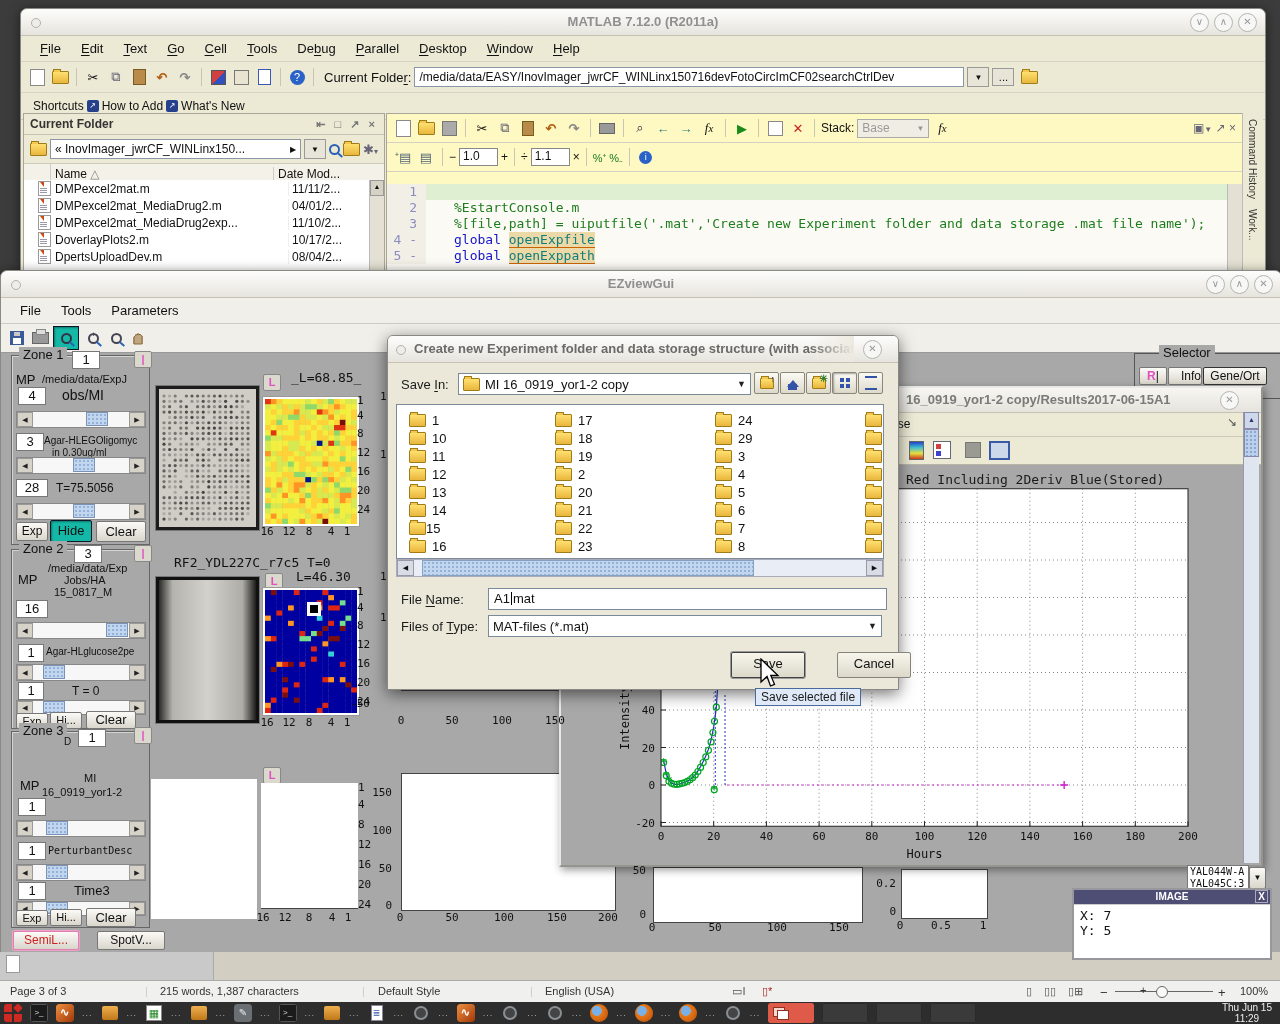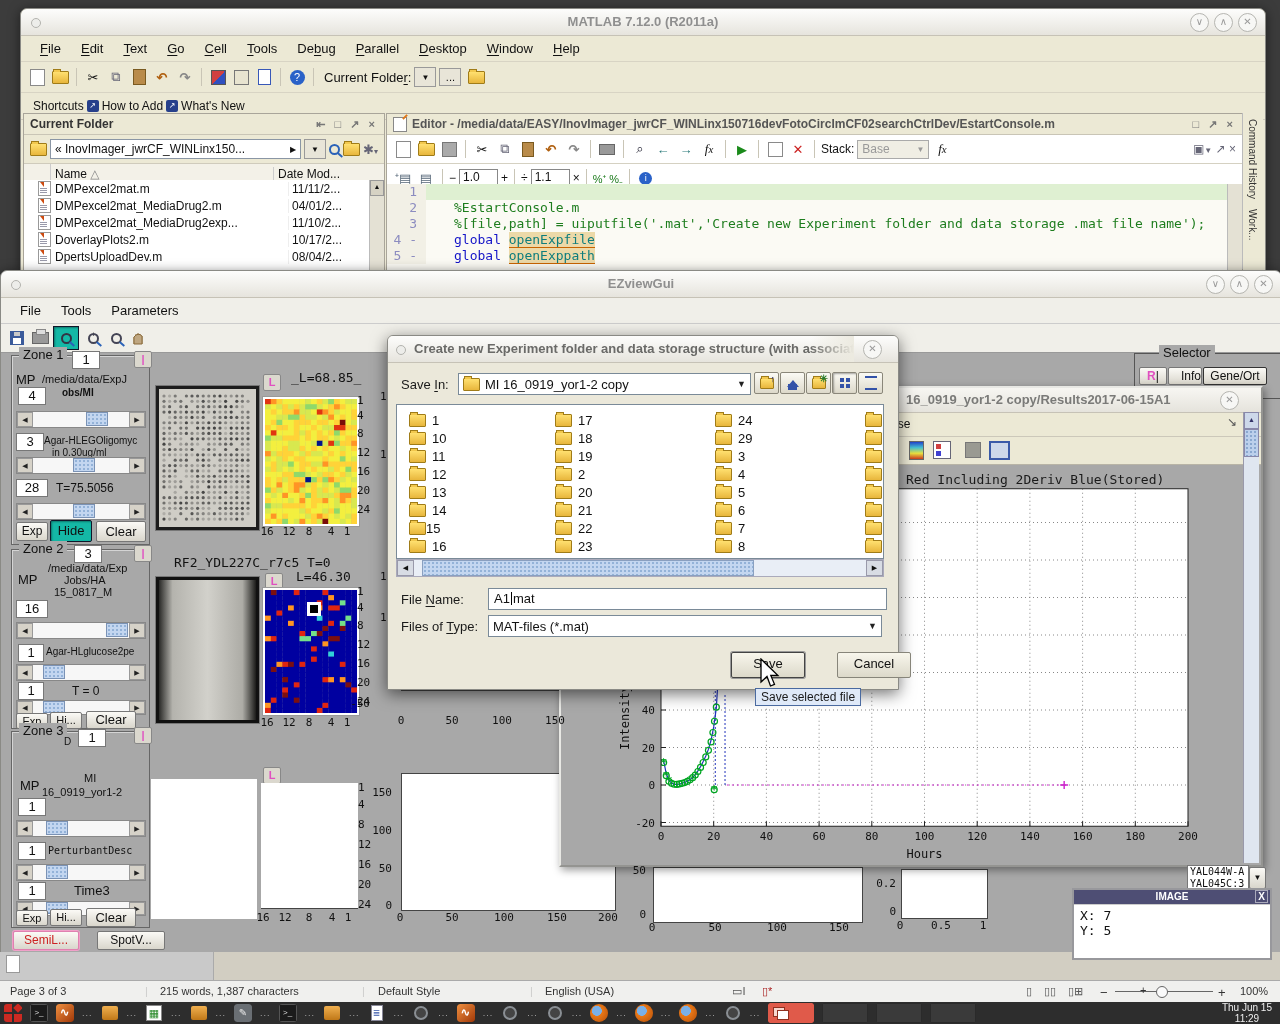--- a/index.html
+++ b/index.html
@@ -20,21 +20,21 @@
   .sep{width:1px;height:18px;background:#c9c5b6;margin:0 3px;flex:none;}
   .pg{width:13px;height:15px;background:#fff;border:1px solid #8a8a8a;position:relative;}
   .fold{width:15px;height:11px;background:linear-gradient(#ffe070,#e8b63c);border:1px solid #a07c18;border-radius:1px;position:relative;flex:none;}
   .fold:before{content:'';position:absolute;top:-3px;left:0;width:6px;height:2px;background:#f2c84e;border:1px solid #a07c18;border-bottom:none;}
   .lens{width:7px;height:7px;border:2px solid #2a62b8;border-radius:50%;position:relative;flex:none;}
   .lens:after{content:'';position:absolute;width:6px;height:2px;background:#2a62b8;right:-5px;bottom:-3px;transform:rotate(40deg);}
   .mfile{width:11px;height:13px;background:#fff;border:1px solid #999;position:relative;flex:none;}
   .mfile:before{content:'';position:absolute;left:1px;top:0;border-left:4px solid transparent;border-top:5px solid #cc4a10;}
   .mfile:after{content:'';position:absolute;left:1px;bottom:2px;width:7px;height:1px;background:#99a;box-shadow:0 -2px 0 #99a, 0 -4px 0 #99a;}
   
-  .panel{position:absolute;background:#ffffff;border:1px solid #a9a59a;}
+  .panel{position:absolute;background:#fef9c3;border:1px solid #a9a59a;}
   .phead{height:20px;background:#ece9d5;border-bottom:1px solid #c9c5b6;display:flex;align-items:center;padding:0 6px;font-weight:bold;color:#333;}
   .phico{margin-left:auto;color:#777;font-size:11px;letter-spacing:3px;white-space:nowrap;}
   
   .cl{display:flex;height:16px;line-height:16px;font-family:"DejaVu Sans Mono",monospace;font-size:13px;white-space:pre;}
   .ln{width:30px;text-align:right;padding-right:9px;color:#8c8cc0;background:#f2f0e6;flex:none;}
   .cc{flex:1;padding-left:28px;overflow:hidden;}
   .hl .cc{background:#dff0d2;}
   .cm{color:#1e7d1e;} .kw{color:#1414c8;} .vr{color:#0e7d7d;background:#ecd9a8;border-bottom:1px solid #c86400;}
   
   .zone{position:absolute;border:1px solid #666;box-shadow:inset 1px 1px 0 rgba(255,255,255,.5);font-size:12px;}
@@ -124,20 +124,23 @@
         </div>
       <div class="ibtn">
           <span style="width:11px;height:14px;background:#fff;border:1px solid #3858b8;display:block;"></span>
         </div>
       <div class="sep"></div>
       <div class="ibtn">
           <span style="width:15px;height:15px;border-radius:50%;background:#2a62c8;color:#fff;font-size:11px;line-height:15px;text-align:center;display:block;">?</span>
         </div>
       <div class="sep"></div>
       <span style="font-size:13px;margin-left:4px;">Current Folde<u>r</u>:</span>
+      <div style="background:#fff;border:1px solid #8a96a5;height:18px;width:540px;display:flex;align-items:center;padding:0 4px;font-size:12px;overflow:hidden;white-space:nowrap;">
+        <span>/media/data/EASY/InovImager_jwrCF_WINLinx150716devFotoCircImCF02searchCtrlDev</span>
+      </div>
       <div class="ibtn" style="border:1px solid #999;height:18px;background:#e8e5d8;font-size:8px;">▼</div>
       <div class="ibtn" style="border:1px solid #999;height:16px;background:#e8e5d8;font-size:11px;">
           <span>...</span>
         </div>
       <div class="ibtn">
           <span class="fold"></span>
           <span style="margin-left:-10px;color:#1a5a10;font-weight:bold;font-size:10px;">↑</span>
         </div>
     </div>
     <div class="tb" style="height:22px;border-bottom:1px solid #cfcbbc;font-size:12px;">
@@ -196,27 +199,20 @@
             <span style="flex: 1 1 0%; white-space: nowrap; overflow: hidden;">DpertsUploadDev.m</span>
             <span style="width: 78px; border-left: 1px solid rgb(238, 238, 238); padding-left: 3px; flex: 0 0 auto;">08/04/2...</span>
           </div>
         </div>
       <div style="position:absolute;right:0;top:66px;width:14px;bottom:0;background:#e4e1d4;border-left:1px solid #bbb;">
         <div style="height:14px;background:#d6d2c4;border:1px solid #999;font-size:7px;text-align:center;line-height:12px;">▲</div>
       </div>
     </div>
 
     <div class="panel" style="left:365px;top:104px;width:855px;height:156px;">
-      <div class="phead" style="white-space:nowrap;overflow:hidden;">
-        <span style="width:12px;height:13px;background:#fff;border:1px solid #888;margin-right:5px;flex:none;position:relative;">
-            <i style="position:absolute;right:-2px;top:-2px;width:6px;height:2px;background:#e07818;transform:rotate(-45deg);"></i>
-          </span>
-        <span style="color:#555;">Editor - /media/data/EASY/InovImager_jwrCF_WINLinx150716devFotoCircImCF02searchCtrlDev/EstartConsole.m</span>
-        <span class="phico"><span>□</span> <span>↗</span> <span>×</span></span>
-      </div>
       <div class="tb" style="height:24px;border-bottom:1px solid #d5d1c2;">
         <div class="ibtn">
             <span class="pg"></span>
           </div>
         <div class="ibtn">
             <span class="fold"></span>
           </div>
         <div class="ibtn">
             <span style="width:13px;height:13px;background:#aaa;border:1px solid #777;display:block;"></span>
           </div>
@@ -332,21 +328,21 @@
           </svg>
         </div>
     </div>
 
     <div class="zone" style="left:10px;top:84px;width:137px;height:188px;">
       <span class="zlabel">Zone 1</span>
       <div class="zfield" style="left:60px;top:-5px;width:26px;height:16px;"><span>1</span></div>
       <div class="lbtn" style="right:-3px;top:-5px;"><span>|</span></div>
       <span class="ztext" style="left:4px;top:16px;font-size:13px;">MP</span>
       <span class="ztext" style="left:30px;top:17px;font-size:11px;">/media/data/ExpJ</span>
-      <span class="ztext" style="left:50px;top:31px;font-size:10px;font-weight:bold;">obs/MI</span>
+      <span class="ztext" style="left:50px;top:31px;font-size:14px;">obs/MI</span>
       <div class="zfield" style="left:6px;top:31px;width:26px;height:16px;"><span>4</span></div>
       <div class="zslider" style="left:4px;top:55px;width:128px;">
           <span class="sa">◀</span>
           <span class="strack">
             <span class="sthumb" style="left: 55%;"></span>
           </span>
           <span class="sa">▶</span>
         </div>
       <div class="zfield" style="left:4px;top:77px;width:26px;height:16px;"><span>3</span></div>
       <span class="ztext" style="left:32px;top:79px;font-size:10px;">Agar-HLEGOligomyc</span>

